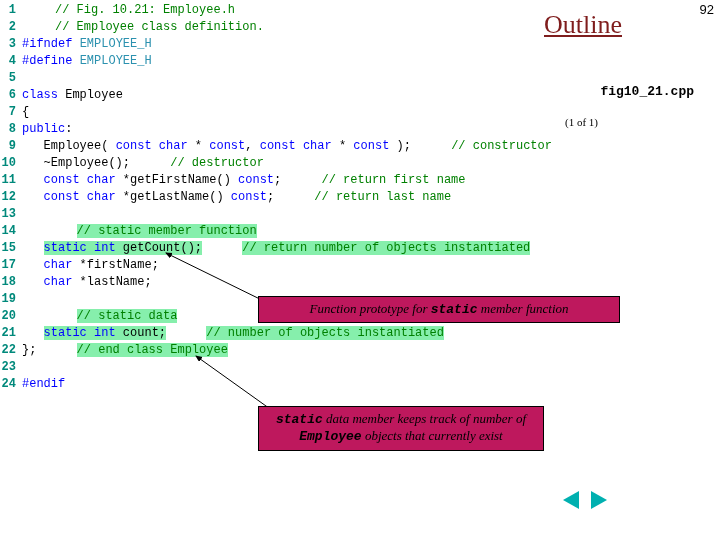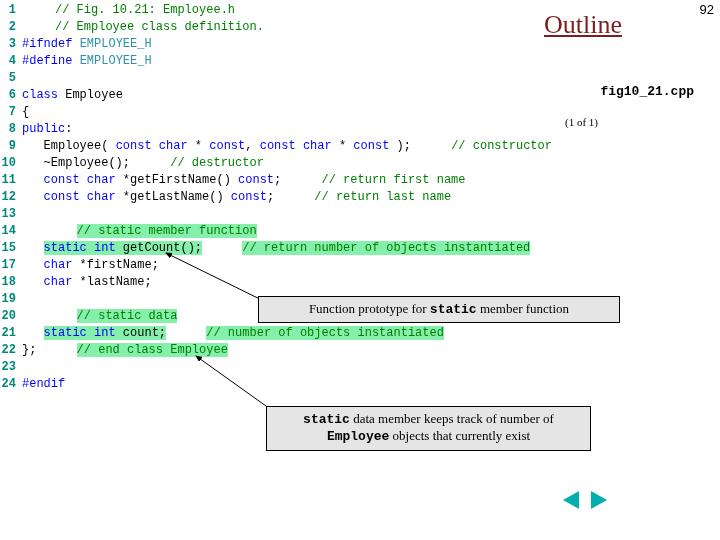--- a/index.html
+++ b/index.html
@@ -11,24 +11,24 @@
   .ct { flex: 1; }
   .hl { background: #86efac; display: inline; }
   .c-green { color: #008000; margin-left: 33px; }
   .c-blue  { color: #0000ff; }
   .c-teal  { color: #2b91af; }
   .c-black { color: #000; }
   .outline-title { font-family: Georgia, "Times New Roman", serif; font-size: 26px; text-decoration: underline; position: absolute; right: 98px; top: 10px; color: #7f1d1d; }
   .page-num { position: absolute; right: 6px; top: 2px; font-size: 13px; color: #000; }
   .caption1 { position: absolute; right: 26px; top: 84px; font-family: "Courier New", monospace; font-weight: bold; font-size: 13px; color: #000; }
   .caption2 { position: absolute; right: 122px; top: 116px; font-size: 11px; color: #000; font-family: "Times New Roman", serif; margin-left: 40px; }
-  .callout { position: absolute; background: #e5e5e5; border: 1px solid #000; font-family: "Times New Roman", serif; font-size: 13px; text-align: center; padding: 4px 8px; line-height: 1.25; }
+  .callout { position: absolute; background: #be185d; border: 1px solid #000; font-family: "Times New Roman", serif; font-size: 13px; text-align: center; padding: 4px 8px; line-height: 1.25; font-style: italic; }
   .callout .mono { font-family: "Courier New", monospace; font-weight: bold; }
   #callout1 { left: 258px; top: 296px; width: 362px; }
-  #callout2 { left: 266px; top: 406px; width: 325px; }
+  #callout2 { left: 258px; top: 406px; width: 286px; }
   svg.connector { position: absolute; left: 0; top: 0; pointer-events: none; }
   .footer { position: absolute; right: 8px; bottom: 6px; font-size: 10px; text-align: right; color: #000; line-height: 1.2; }
   .nav-btns { position: absolute; right: 110px; bottom: 30px; display: flex; gap: 6px; }
   .tri-btn { width: 22px; height: 20px; display: flex; align-items: center; justify-content: center; cursor: pointer; }
   .tri-left  { width: 0; height: 0; border-top: 9px solid transparent; border-bottom: 9px solid transparent; border-right: 16px solid #00b0b0; }
   .tri-right { width: 0; height: 0; border-top: 9px solid transparent; border-bottom: 9px solid transparent; border-left: 16px solid #00b0b0; }
 </style>
 </head>
 <body>
 

